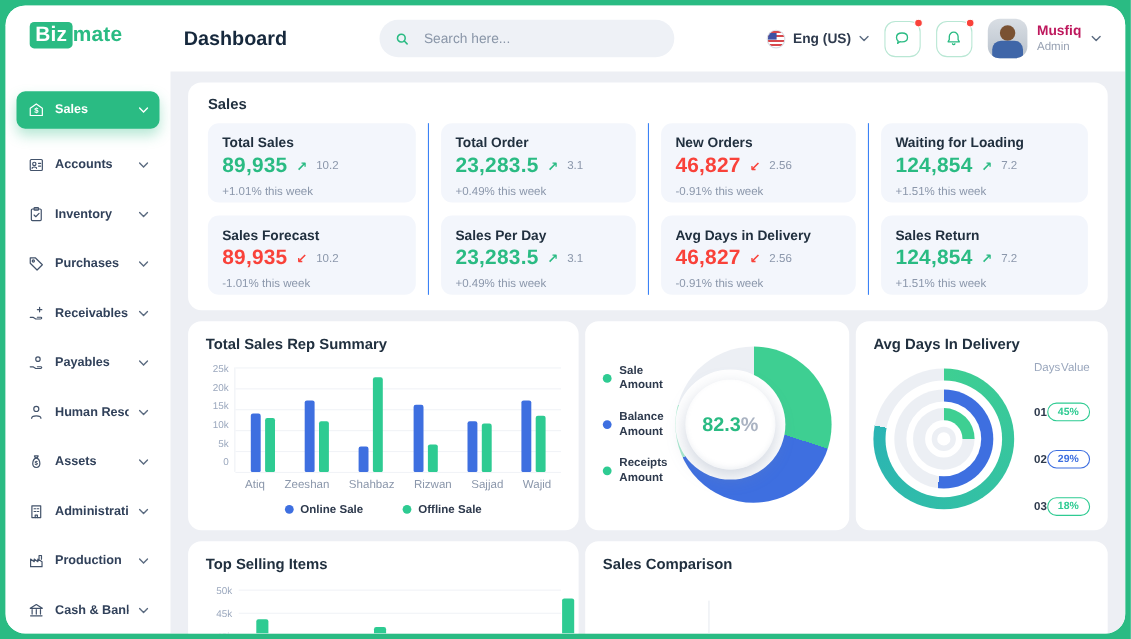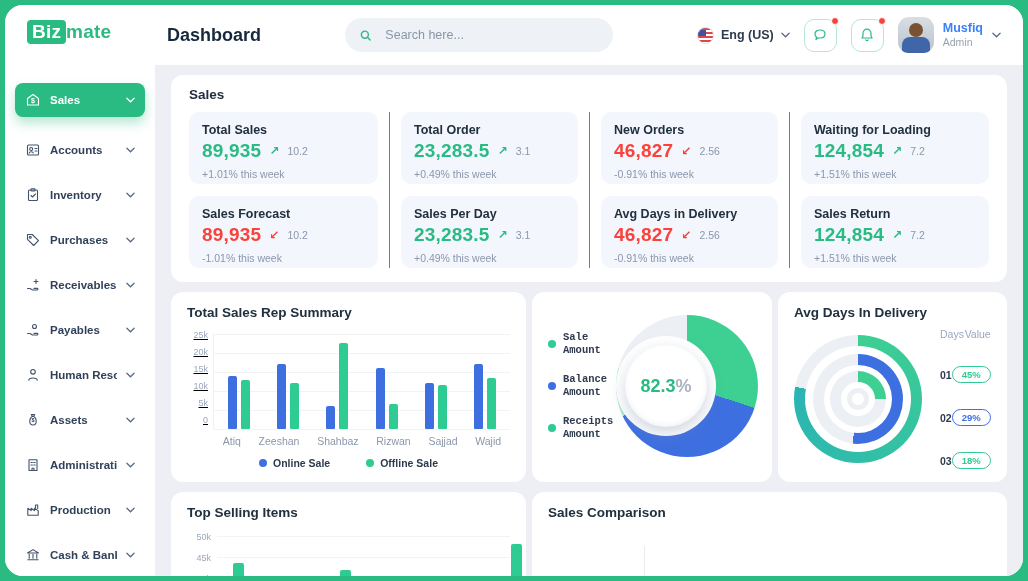--- a/index.html
+++ b/index.html
@@ -32,21 +32,21 @@
   .flag { width:17px; height:17px; border-radius:50%; position:relative; overflow:hidden;
           background:repeating-linear-gradient(#d8484d 0 2px,#fff 2px 4px); border:.5px solid #d9dee5; }
   .flag .canton { position:absolute; left:0; top:2px; width:8px; height:6px; background:#3f51a3; }
   .icon-btn { width:33px; height:33px; border:1px solid #b9e7d4; border-radius:10px; background:#fff; position:relative;
               display:flex; align-items:center; justify-content:center; cursor:pointer; }
   .icon-btn .dot { position:absolute; top:-3px; right:-3px; width:8px; height:8px; border-radius:50%; background:#f9423a; border:1.5px solid #fff; }
   .avatar { width:36px; height:36px; border-radius:11px; overflow:hidden; background:linear-gradient(#d9dee4,#b9c2cc); position:relative; }
   .avatar .head { position:absolute; left:11px; top:6px; width:14px; height:14px; border-radius:50%; background:#7a5233; }
   .avatar .bodyp { position:absolute; left:4px; top:20px; width:28px; height:18px; border-radius:8px 8px 0 0; background:#3f66a8; }
   .user { line-height:1.25; cursor:pointer; }
-  .user .nm { font-size:12.5px; font-weight:700; color:#3b82f6; }
+  .user .nm { font-size:12.5px; font-weight:700; color:#be185d; }
   .user .rl { font-size:10.5px; color:#98a2b3; }
 
   
   .content { flex:1; background:#edeff4; padding:10px 16px; overflow:hidden; }
   .panel { background:#fff; border-radius:12px; }
   .panel-title { font-size:13.5px; font-weight:700; color:#21303f; }
 
   
   .stats-panel { padding:12px 18px 14px; }
   .stats-grid { display:grid; grid-template-columns:repeat(4,1fr); margin-top:10px; }
@@ -59,37 +59,37 @@
   .stat-card .v { font-size:19px; font-weight:800; letter-spacing:.2px; }
   .stat-card .arr { font-size:12px; font-weight:700; }
   .stat-card .tv { font-size:10.5px; color:#8b97ab; }
   .stat-card .note { font-size:10.5px; color:#8b97ab; margin-top:6px; }
 
   
   .charts-row { display:grid; grid-template-columns:355px 240px 1fr; gap:6px; margin-top:10px; height:190px; }
   .chart-panel { padding:13px 16px; overflow:hidden; }
 
   
-  .bc-wrap { display:flex; margin-top:14px;text-decoration:underline; }
+  .bc-wrap { display:flex; margin-top:14px; }
   .bc-ylabels { width:26px; height:95px; display:flex; flex-direction:column; justify-content:space-between;
                 font-size:9px; color:#9aa7bd; text-align:right; padding-right:5px; transform:translateY(-4px); }
   .bc-plot { flex:1; position:relative; height:95px; border-left:1px solid #eef1f5; }
   .bc-grid { position:absolute; left:0; right:0; height:1px; background:#f1f3f7; }
   .bc-groups { position:absolute; inset:0; display:flex; justify-content:space-around; align-items:flex-end; }
   .bc-group { display:flex; gap:4px; align-items:flex-end; }
   .bc-bar { width:9px; border-radius:2px 2px 1px 1px; }
   .bc-xlabels { display:flex; justify-content:space-around; margin-left:27px; margin-top:6px; font-size:10.5px; color:#8b97ab; }
   .bc-legend { display:flex; justify-content:center; gap:36px; margin-top:10px; font-size:10.5px; font-weight:600; color:#2e3a4d; }
   .leg-item { display:flex; align-items:center; gap:6px; }
   .leg-dot { width:8px; height:8px; border-radius:50%; }
 
   
   .acc-body { display:flex; align-items:center; gap:6px; margin-top:10px; }
   .acc-legend { display:flex; flex-direction:column; gap:16px; width:62px; }
-  .acc-leg-item { display:flex; align-items:center; gap:7px; font-size:10.5px; font-weight:600; color:#2e3a4d; line-height:1.25;font-family:Liberation Mono, monospace; }
+  .acc-leg-item { display:flex; align-items:center; gap:7px; font-size:10.5px; font-weight:600; color:#2e3a4d; line-height:1.25; }
   .donut { width:142px; height:142px; border-radius:50%; position:relative; flex:0 0 142px;
            display:flex; align-items:center; }
   .donut-hole { width:100px; height:100px; border-radius:50%; background:#fff; display:flex; align-items:center; justify-content:center; }
   .donut-center { width:82px; height:82px; border-radius:50%; background:#fff;
                   box-shadow:0 6px 16px rgba(130,145,170,.38), inset 0 -2px 5px rgba(130,145,170,.12);
                   display:flex; align-items:center; justify-content:center; font-weight:800; font-size:18px; }
   .donut-center .pct { color:#aab3c2; font-weight:600; }
 
   
   .avg-body { display:flex; align-items:center; margin-top:8px; gap:14px; }

